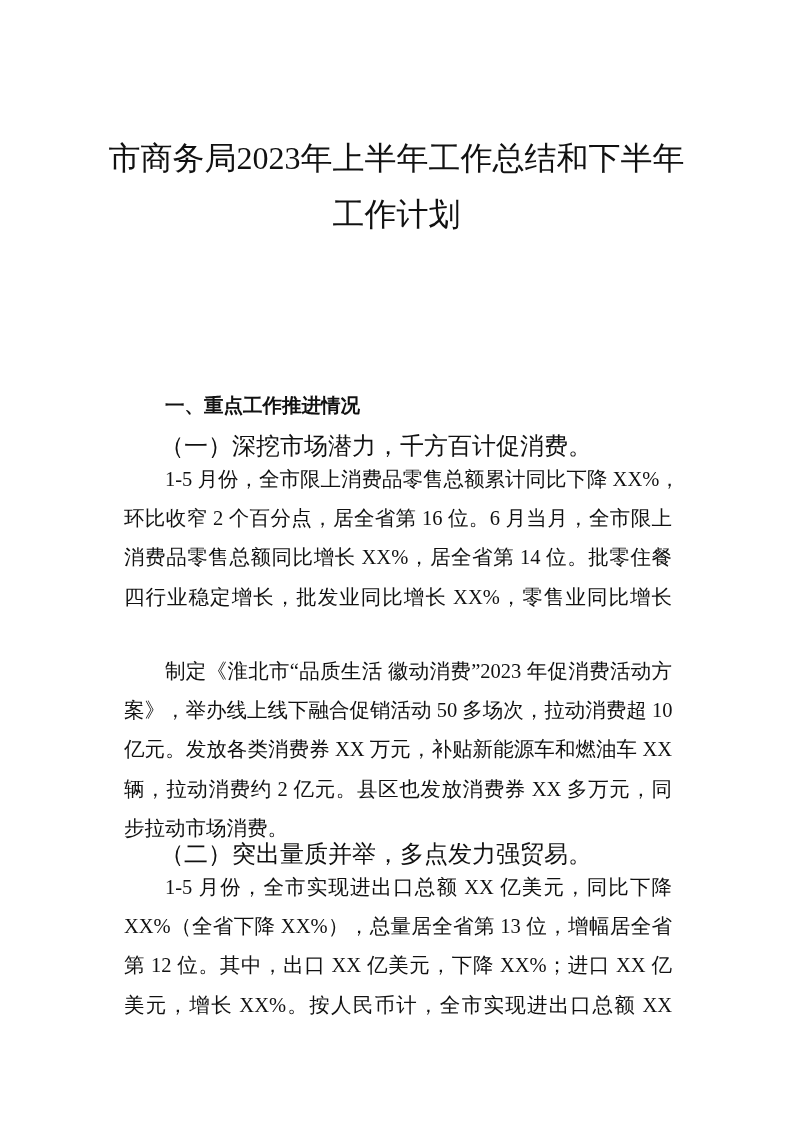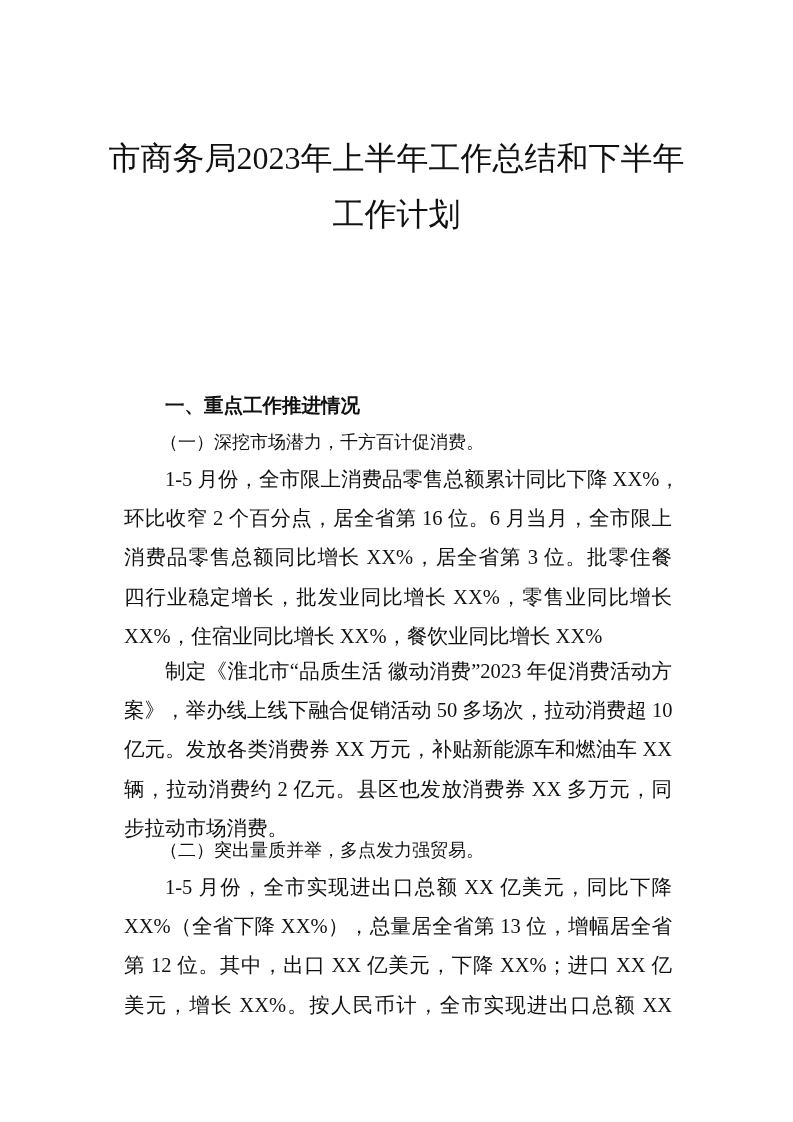--- a/index.html
+++ b/index.html
@@ -25,42 +25,41 @@
     .para .ln.last { text-align-last: left; }
     .para .ln.indent { padding-left: 41px; }
     .h1 {
       position: absolute; left: 165px; top: 392px;
       font-family: Liberation Serif, serif;
       font-weight: bold; font-size: 19.5px; color: #111; white-space: nowrap;
     }
     .h2 {
       position: absolute; left: 160px;
       font-family: "Liberation Serif", "DejaVu Serif", serif;
-      font-size: 18px; color: #111; white-space: nowrap;
+      font-size: 24px; color: #111; white-space: nowrap;
     }
   </style>
 </head>
 <body>
 
 <div class="page">
 
   <div class="title l1">市商务局2023年上半年工作总结和下半年</div>
   <div class="title l2">工作计划</div>
 
 
   <div class="h1">一、重点工作推进情况</div>
 
   <div class="h2" style="top:430px;">（一）深挖市场潜力，千方百计促消费。</div>
 
   <div class="para" style="top:460px;">
     <span class="ln indent">1-5 月份，全市限上消费品零售总额累计同比下降 XX%，</span>
     <span class="ln">环比收窄 2 个百分点，居全省第 16 位。6 月当月，全市限上</span>
-    <span class="ln">消费品零售总额同比增长 XX%，居全省第 3 位。批零住餐</span>
+    <span class="ln">消费品零售总额同比增长 XX%，居全省第 14 位。批零住餐</span>
     <span class="ln">四行业稳定增长，批发业同比增长 XX%，零售业同比增长</span>
-    <span class="ln last">XX%，住宿业同比增长 XX%，餐饮业同比增长 XX%</span>
   </div>
 
   <div class="para" style="top:652px;">
     <span class="ln indent">制定《淮北市“品质生活 徽动消费”2023 年促消费活动方</span>
     <span class="ln">案》，举办线上线下融合促销活动 50 多场次，拉动消费超 10</span>
     <span class="ln">亿元。发放各类消费券 XX 万元，补贴新能源车和燃油车 XX</span>
     <span class="ln">辆，拉动消费约 2 亿元。县区也发放消费券 XX 多万元，同</span>
     <span class="ln last">步拉动市场消费。</span>
   </div>
 

